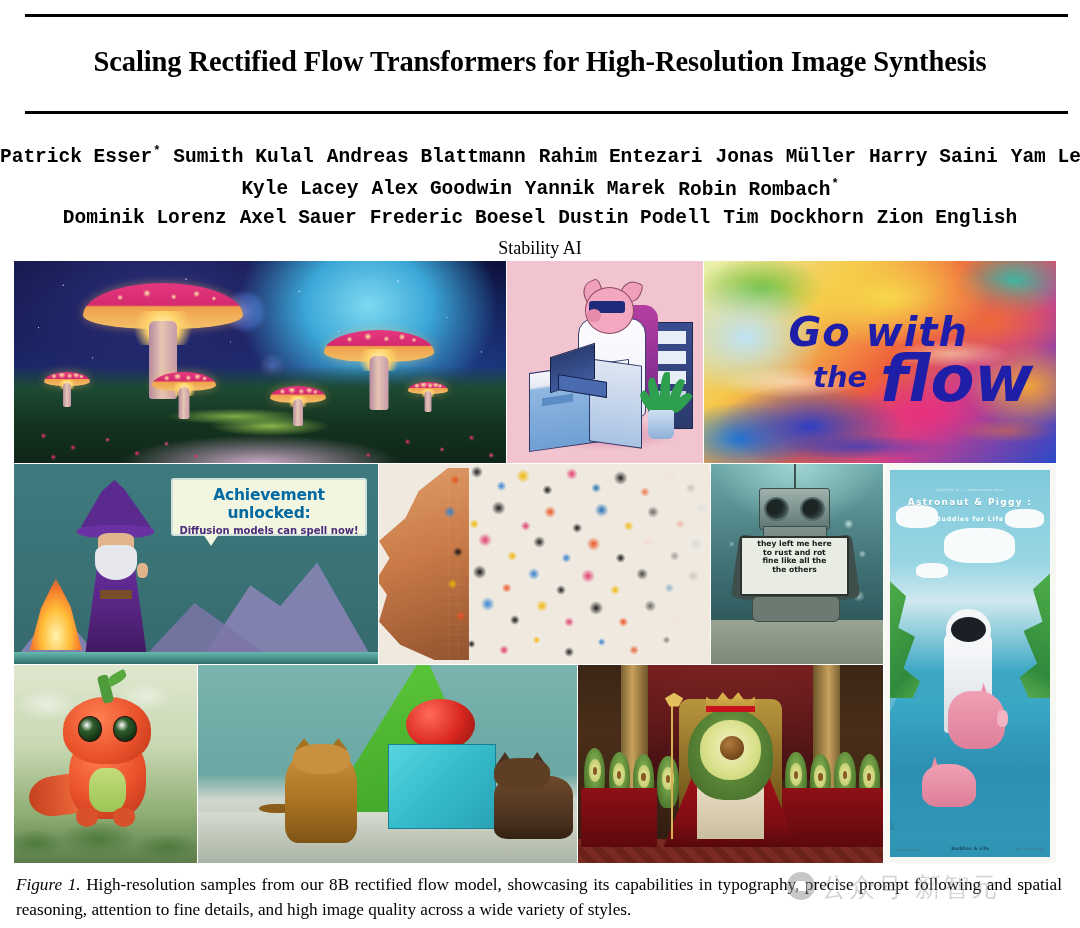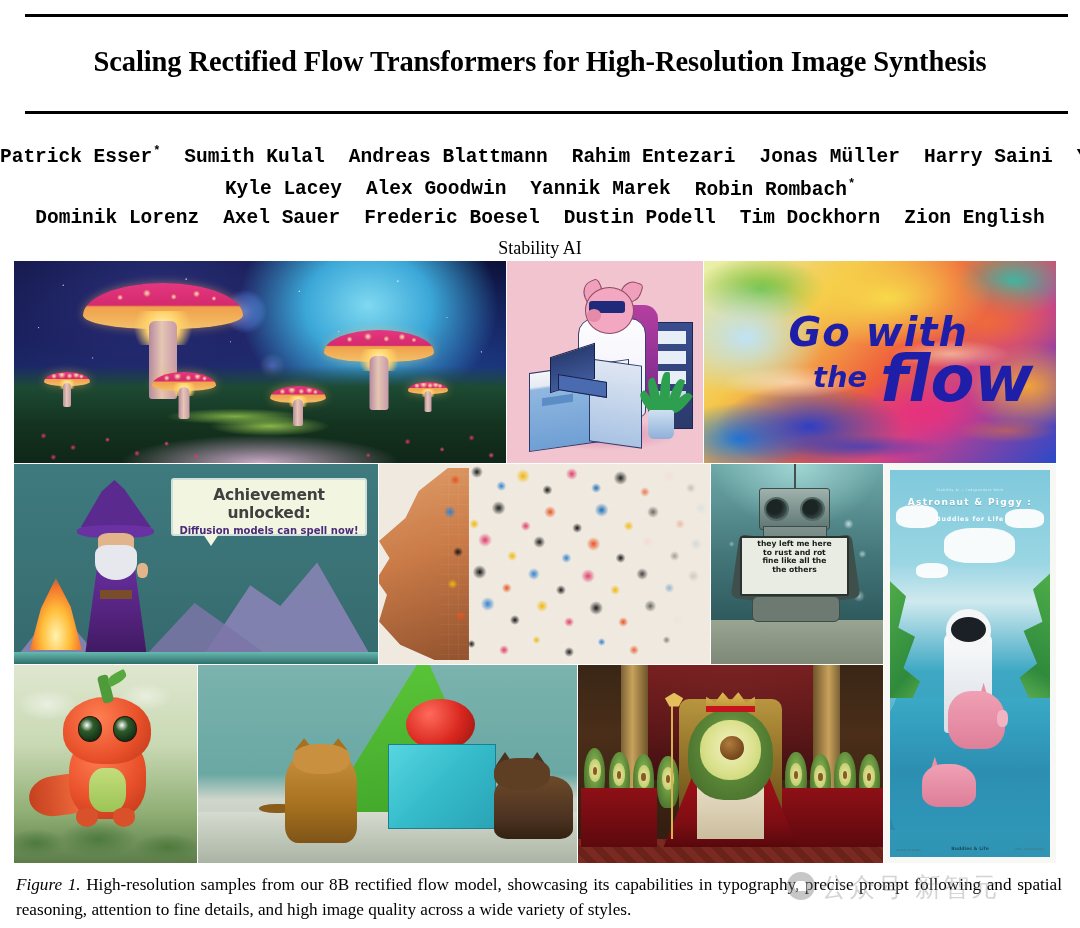--- a/index.html
+++ b/index.html
@@ -27,21 +27,21 @@
     line-height:1.1;
   }
 
   
   .authors{position:absolute;left:0;top:138px;width:1080px;text-align:center;}
   .author-line{
     font-size:19.5px;font-weight:700;line-height:27px;
     white-space:nowrap;
   }
   .author{display:inline-block;font-family:Liberation Mono, monospace;}
-  .author + .author{margin-left:24px;}
+  .author + .author{margin-left:13px;}
   .star{font-size:12px;vertical-align:super;font-weight:700;margin-left:1px;}
   .affil{font-size:18px;font-weight:400;line-height:28px;margin-top:2px;}
 
   
   .figure{position:absolute;left:14px;top:261px;width:1042px;height:602px;}
   .cell{position:absolute;overflow:hidden;}
 
   
   .r1{top:0;height:202px;}
   .c-mush{left:0;width:492px;}
@@ -243,21 +243,21 @@
   .w-belt{position:absolute;left:30%;top:64%;width:40%;height:5%;background:#7a4d2a;}
   .w-hand{position:absolute;left:76%;top:48%;width:14%;height:9%;background:#e2b48c;border-radius:40%;}
   .fire{position:absolute;left:3%;bottom:7%;width:17%;height:36%;
     background:radial-gradient(ellipse at 50% 80%,#fff2b0 0%,#ffbf3a 32%,#f4722a 60%,rgba(230,90,30,0) 80%);
     clip-path:polygon(50% 0%,74% 40%,92% 100%,8% 100%,26% 42%);}
   .bubble{position:absolute;left:43%;top:7%;width:53%;height:27%;
     background:#f2f6e0;border:2px solid #cfe0dc;border-radius:3px;
     font-family:"DejaVu Sans",sans-serif;text-align:center;}
   .bubble:after{content:"";position:absolute;left:16%;bottom:-12px;width:0;height:0;
     border-left:8px solid transparent;border-right:8px solid transparent;border-top:12px solid #f2f6e0;}
-  .bub1{display:block;margin-top:6px;font-size:15.5px;font-weight:700;color:#404040;letter-spacing:-.2px;}
+  .bub1{display:block;margin-top:6px;font-size:15.5px;font-weight:700;color:#0369a1;letter-spacing:-.2px;}
   .bub2{display:block;margin-top:3px;font-size:10px;font-weight:700;color:#4a2a7a;}
 
   
   .facebg{position:absolute;inset:0;background:#efe9df;}
   .face-profile{position:absolute;left:-4%;top:2%;width:40%;height:96%;
     background:linear-gradient(160deg,#e2a06a 0%,#c97a47 45%,#8d4f2c 100%);
     clip-path:polygon(62% 0%,40% 12%,30% 26%,10% 38%,18% 47%,8% 58%,16% 66%,10% 80%,26% 92%,52% 100%,78% 100%,78% 0%);}
   .pixels{position:absolute;left:18%;top:0;width:82%;height:100%;
     background-image:
       repeating-linear-gradient(90deg,rgba(0,0,0,0) 0 9px, rgba(255,255,255,.04) 9px 10px),

